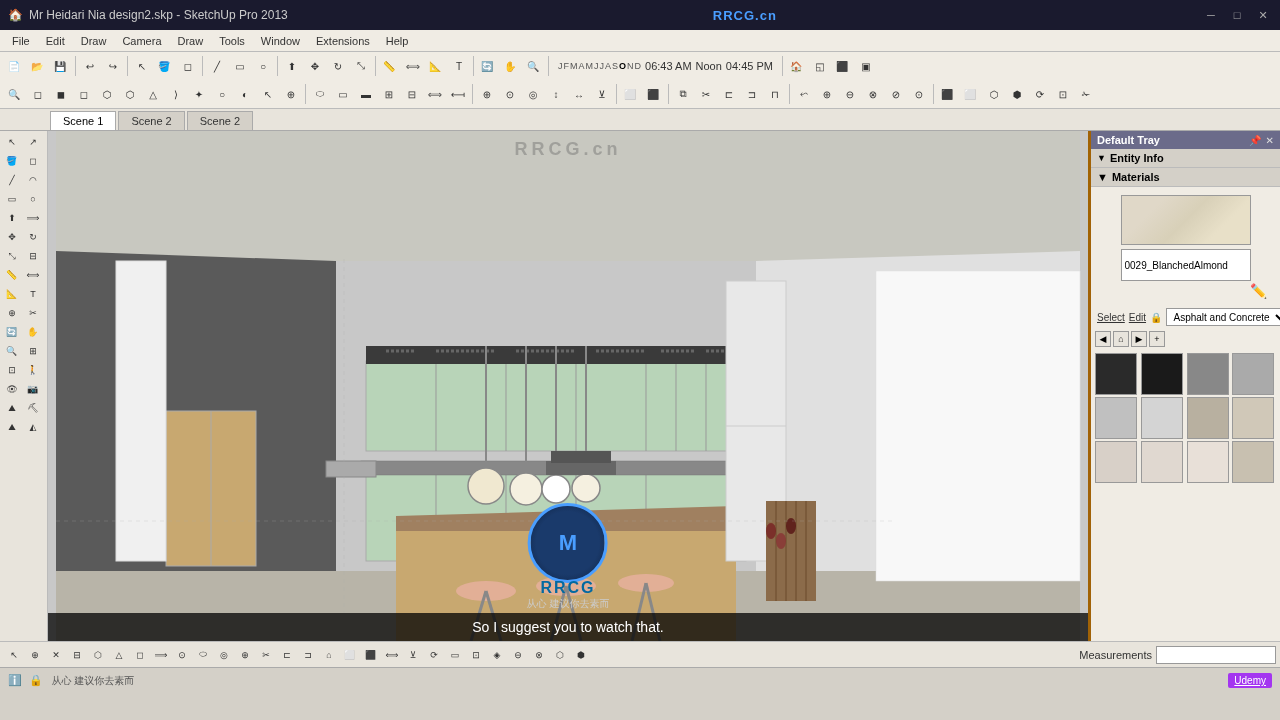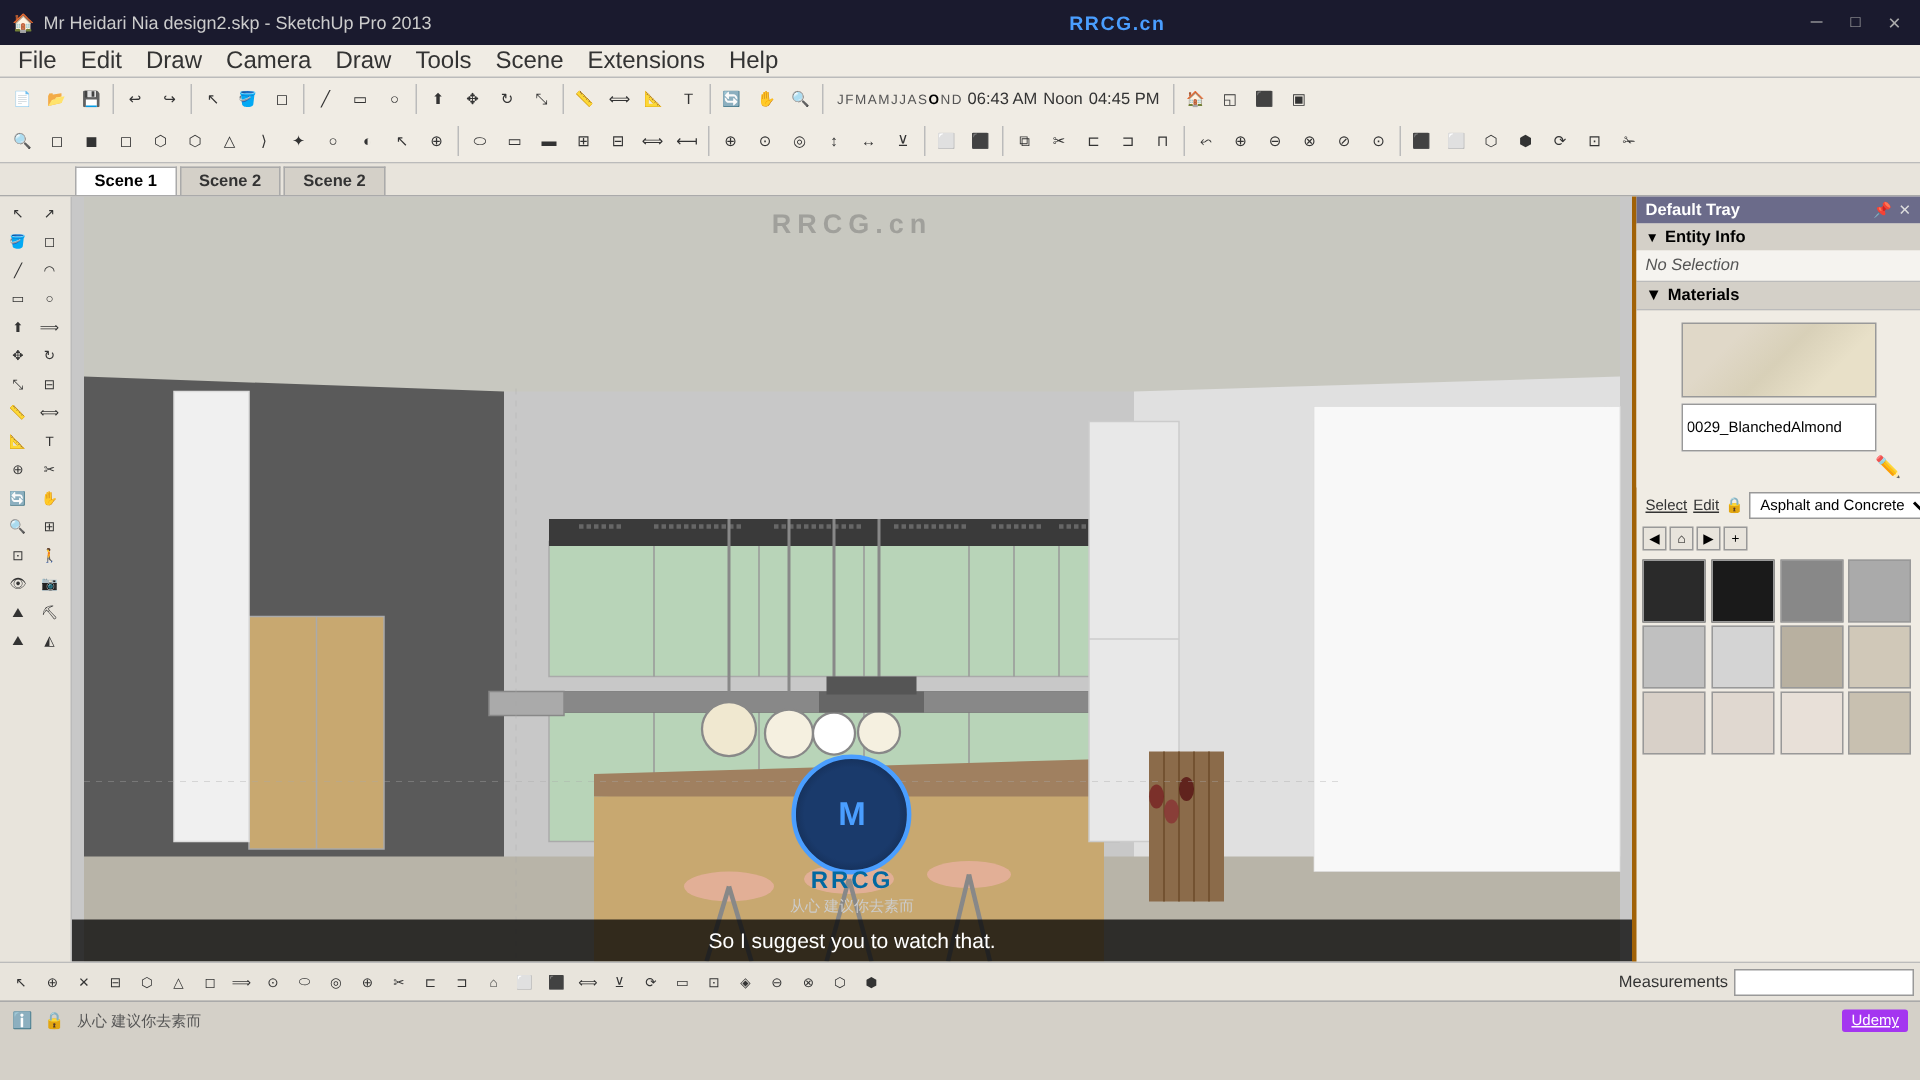--- a/index.html
+++ b/index.html
@@ -26,21 +26,21 @@
       height: 22px;
       background: #f0ece4;
       display: flex;
       align-items: center;
       padding: 0 4px;
       border-bottom: 1px solid #bbb;
     }
     .menu-item {
       padding: 2px 8px;
       cursor: pointer;
-      font-size: 16px;
+      font-size: 11px;
       color: #333;
     }
 
     
     #toolbar-area {
       background: #f0ece4;
       border-bottom: 1px solid #bbb;
     }
     .toolbar-row {
       height: 28px;
@@ -81,21 +81,20 @@
     }
     .scene-tab {
       padding: 3px 12px;
       background: #d4d0c8;
       border: 1px solid #aaa;
       border-bottom: none;
       cursor: pointer;
       font-size: 11px;
       color: #333;
       margin-right: 2px;
-      font-weight: bold;
     }
     .scene-tab.active { background: #fff; color: #000; }
 
     
     #main-area {
       display: flex;
       height: calc(720px - 30px - 22px - 56px - 22px - 26px - 26px);
     }
 
     
@@ -356,21 +355,21 @@
   </div>
 </div>
 
 <div id="menu-bar">
     <div class="menu-item">File</div>
     <div class="menu-item">Edit</div>
     <div class="menu-item">Draw</div>
     <div class="menu-item">Camera</div>
     <div class="menu-item">Draw</div>
     <div class="menu-item">Tools</div>
-    <div class="menu-item">Scene</div>
+    <div class="menu-item">Window</div>
     <div class="menu-item">Extensions</div>
     <div class="menu-item">Help</div>
   </div>
 
 <div id="toolbar-area">
   <div class="toolbar-row">
 
     <div class="tb-btn">📄</div>
     <div class="tb-btn">📂</div>
     <div class="tb-btn">💾</div>
@@ -683,23 +682,20 @@
       <div class="tray-controls">
         <span class="tray-ctrl-btn">📌</span>
         <span class="tray-ctrl-btn">✕</span>
       </div>
     </div>
 
     <div class="panel-section">
       <div class="panel-section-header">
         <span class="collapse-arrow">▼</span>
         <span>Entity Info</span>
-      </div>
-      <div class="panel-section-body">
-        <span class="no-selection">No Selection</span>
       </div>
     </div>
 
     <div class="materials-section">
       <div class="materials-header">
         <span class="collapse-arrow">▼</span>
         <span>Materials</span>
       </div>
 
       <div style="padding:4px; background:#f0ece4;">

